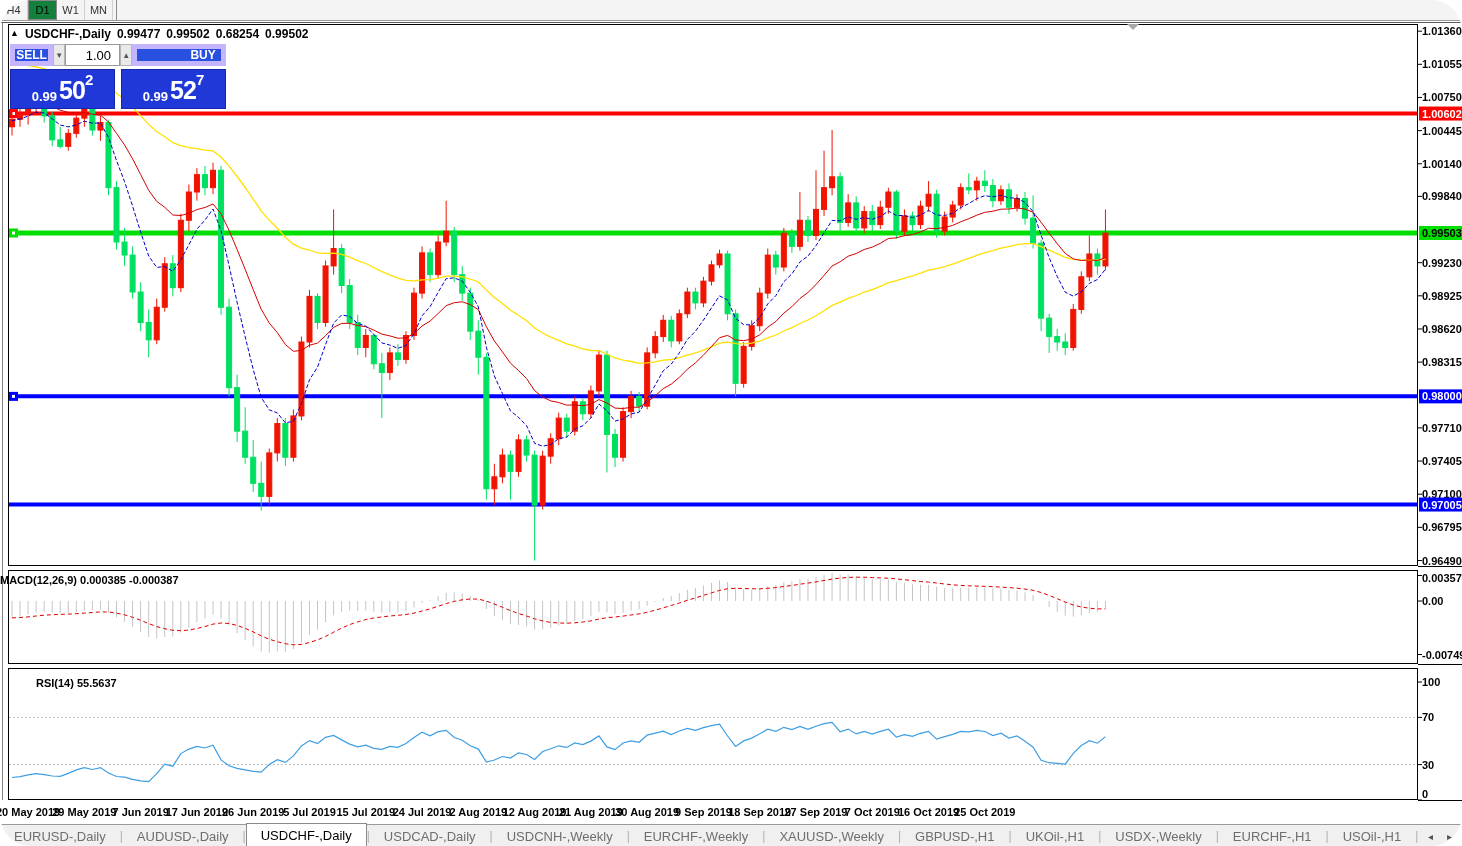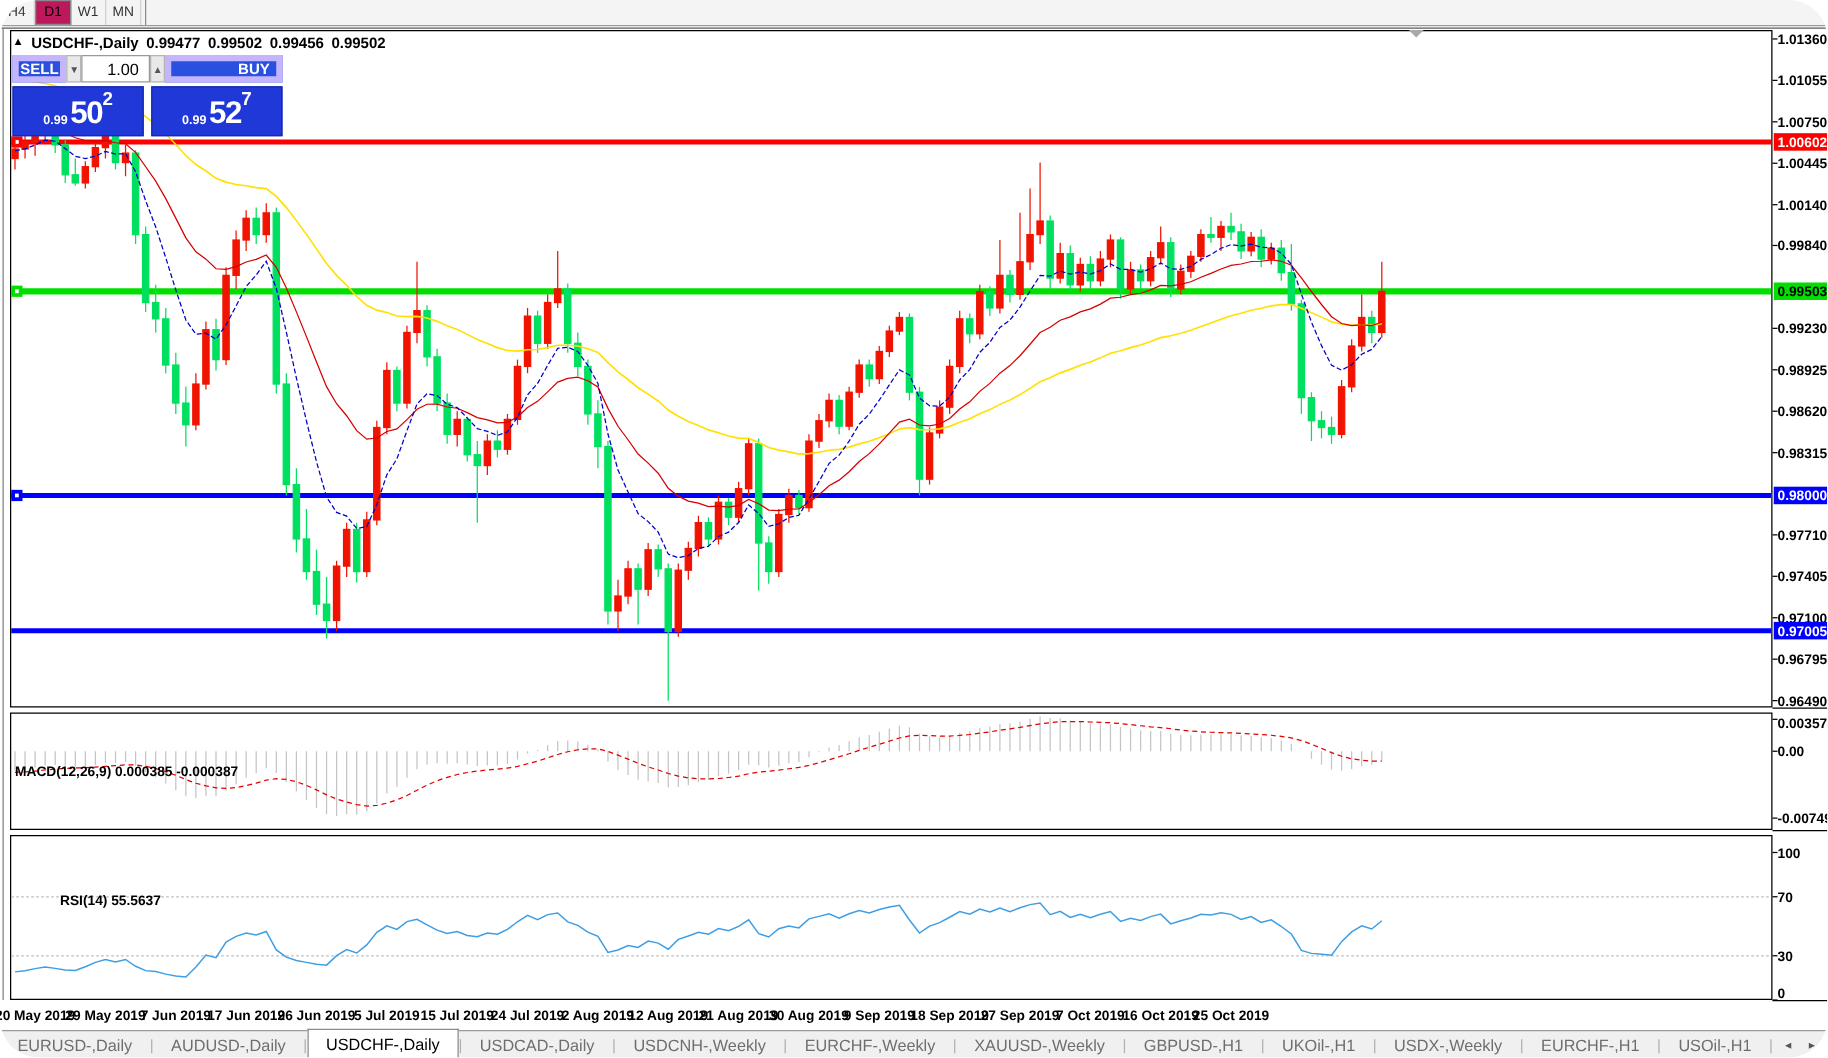--- a/index.html
+++ b/index.html
@@ -3,21 +3,21 @@
 <meta charset="utf-8">
 <style>
   html,body{margin:0;padding:0;background:#fff;}
   #app{position:relative;width:1462px;height:846px;background:#fff;overflow:hidden;
        font-family:"Liberation Sans","DejaVu Sans",sans-serif;border-radius:31px;}
   
   #tf-bar{position:absolute;left:0;top:0;width:1462px;height:20px;background:#f4f4f4;
           border-bottom:1px solid #9a9a9a;display:flex;align-items:stretch;}
   .tf-btn{width:27px;display:flex;align-items:center;justify-content:center;font-size:11px;
           color:#333;border-right:1px solid #d0d0d0;cursor:default;}
-  .tf-btn.active{background:#be185d;border:1px solid #8a8a8a;color:#000;}
+  .tf-btn.active{background:#15803d;border:1px solid #8a8a8a;color:#000;}
   .tf-divider{width:0;border-right:1px solid #8a8a8a;margin-left:3px;}
   
   #symbol-line{position:absolute;left:10px;top:27px;font-size:12px;font-weight:700;color:#000;
                display:flex;gap:6px;z-index:5;}
   #collapse-arrow{font-size:9px;position:relative;top:1px;}
   
   #trade-panel{position:absolute;left:10px;top:44px;width:216px;z-index:6;}
   #trade-row1{display:flex;height:22px;}
   .trade-btn{background:#2a50e0;border:5px solid #c4b5fd;color:#fff;font-size:12px;font-weight:700;
              display:flex;align-items:center;justify-content:center;}
@@ -25,25 +25,25 @@
   #buy-btn{width:56px;padding-left:48px;}
   .spin-btn{width:16px;background:#e9e9e9;border:1px solid #b5b5b5;color:#555;font-size:8px;
             display:flex;align-items:center;justify-content:center;}
   #vol-field{width:70px;background:#fff;border:1px solid #9a9a9a;font-size:13px;color:#000;
              display:flex;align-items:center;justify-content:flex-end;padding-right:8px;}
   #trade-row2{display:flex;margin-top:3px;}
   .quote-tile{background:#2038d8;border:1px solid #1428a8;color:#fff;height:37px;display:flex;
               align-items:flex-end;justify-content:center;padding-bottom:1px;}
   #sell-tile{width:104px;margin-right:6px;}
   #buy-tile{width:104px;}
-  .q-small{font-size:10px;font-weight:700;margin-right:2px;line-height:20px;}
+  .q-small{font-size:13px;font-weight:700;margin-right:2px;line-height:20px;}
   .q-big{font-size:25px;font-weight:700;line-height:33px;letter-spacing:-1px;}
   .q-sup{font-size:15px;font-weight:700;line-height:30px;position:relative;top:-12px;}
   
-  .pane-label{position:absolute;left:12px;font-size:11px;font-weight:700;color:#000;z-index:4;margin-top:38px;}
+  .pane-label{position:absolute;left:0;font-size:11px;font-weight:700;color:#000;z-index:4;}
   #macd-label{top:574px;}
   #rsi-label{top:677px;padding-left:36px;}
   
   #tab-bar{position:absolute;left:0;top:824px;width:1462px;height:22px;background:#f0f0f0;
            border-top:1px solid #9a9a9a;display:flex;align-items:center;font-size:13px;}
   .tab-item{padding:0 14px;color:#6e6e6e;height:22px;display:flex;align-items:center;cursor:default;white-space:nowrap;}
   .tab-item.active{background:#ffffff;color:#000;border:1px solid #8a8a8a;border-bottom:none;
                    height:23px;position:relative;top:-1px;font-weight:400;}
   .tab-sep{color:#b0b0b0;font-size:12px;}
   #tab-arrows{margin-left:auto;margin-right:10px;display:flex;gap:14px;color:#555;font-size:10px;}
@@ -590,21 +590,21 @@
         <rect x="1419" y="497.5217391304348" width="43" height="14" fill="#0000ff"></rect>
         <text x="1422" y="508.5217391304348" font-size="11" font-weight="700" fill="#ffffff">0.97005</text>
       </g>
     </svg>
 
   <div id="symbol-line">
     <span id="collapse-arrow">▲</span>
     <span>USDCHF-,Daily</span>
     <span>0.99477</span>
     <span>0.99502</span>
-    <span>0.99456</span>
+    <span>0.68254</span>
     <span>0.99502</span>
   </div>
 
   <div id="trade-panel">
     <div id="trade-row1">
       <div id="sell-btn" class="trade-btn">SELL</div>
       <div class="spin-btn">▼</div>
       <div id="vol-field">1.00</div>
       <div class="spin-btn">▲</div>
       <div id="buy-btn" class="trade-btn">BUY</div>

